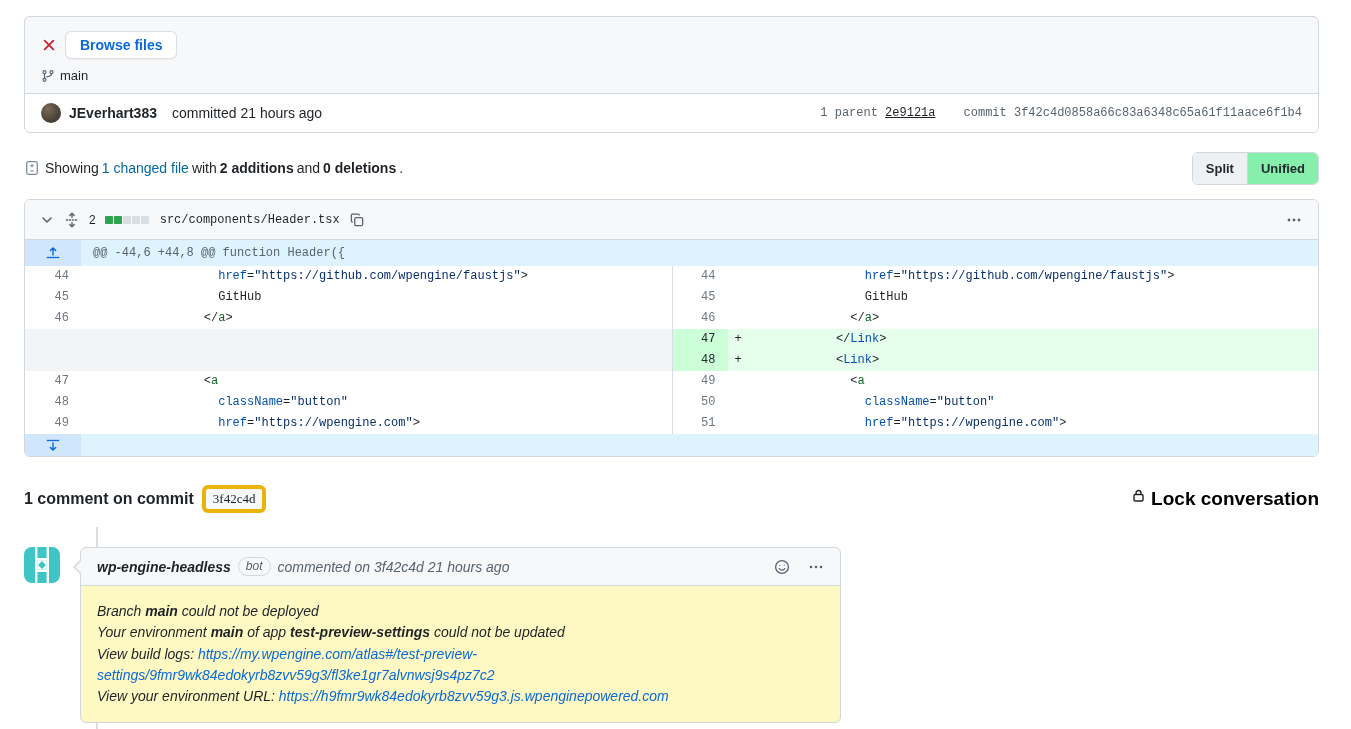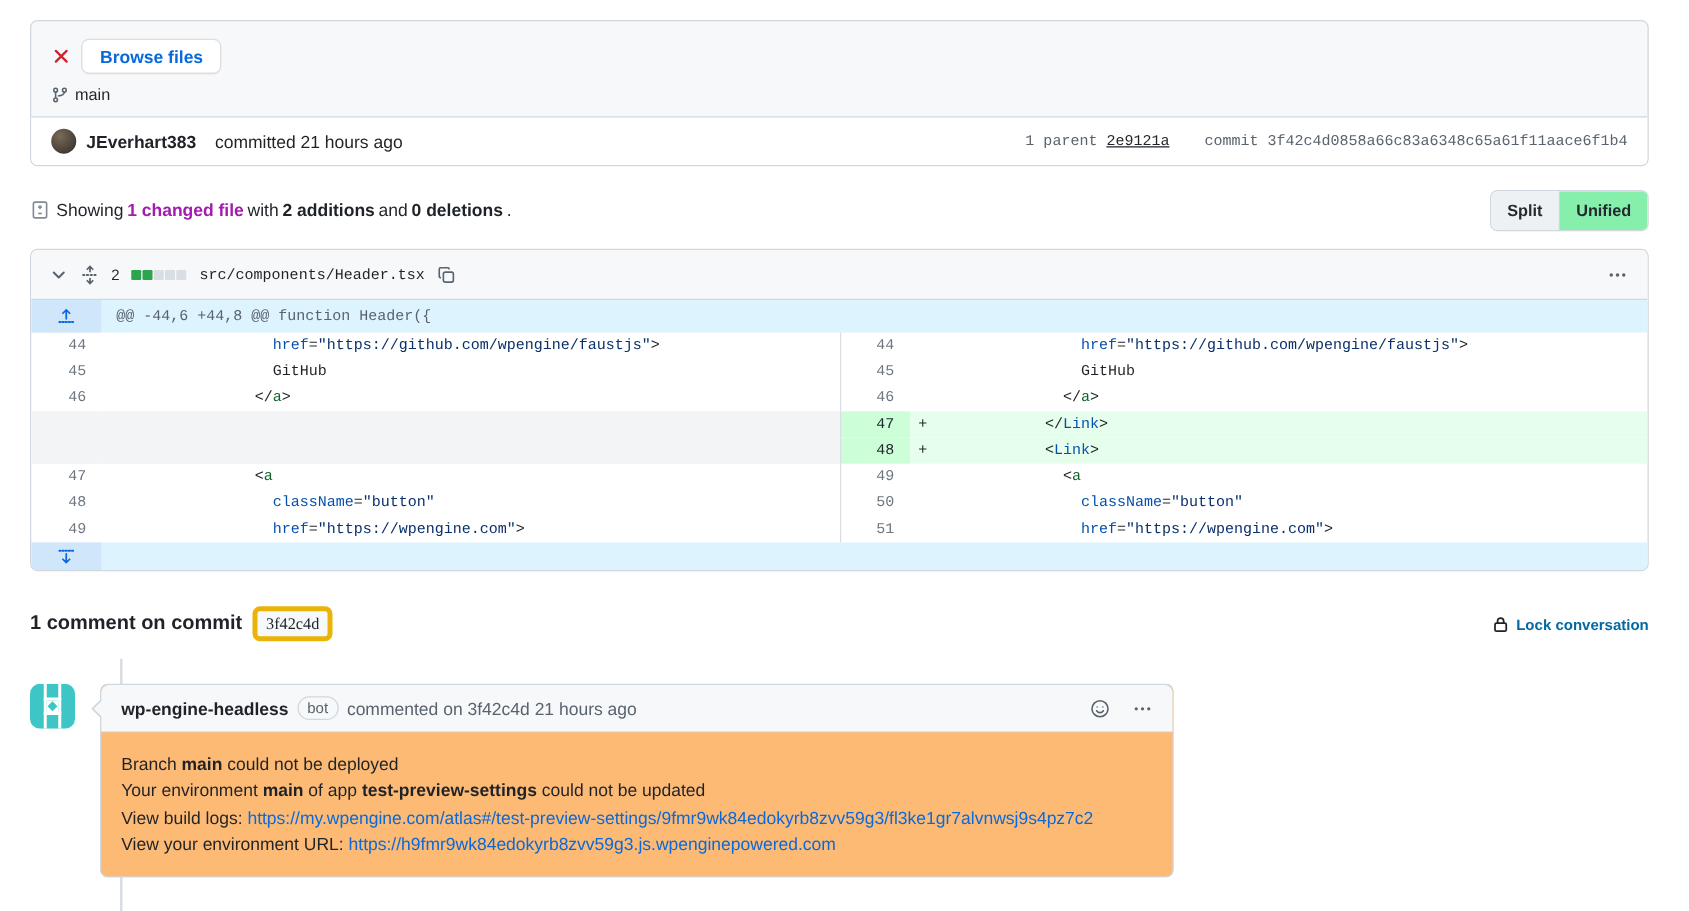--- a/index.html
+++ b/index.html
@@ -16,21 +16,21 @@
   .cb-bottom { background:#ffffff; border-top:1px solid #d0d7de; padding:9px 16px; display:flex; align-items:center; font-size:14px; }
   .avatar-sm { width:20px; height:20px; border-radius:50%; background:radial-gradient(circle at 35% 30%, #7a6a58, #2e2a26); margin-right:8px; flex:0 0 20px; }
   .author-name { font-weight:700; margin-right:15px; }
   .committed-text { color:#1f2328; }
   .meta-right { margin-left:auto; display:flex; align-items:center; gap:28px; font-family:"Liberation Mono", monospace; font-size:12px; color:#59636e; }
   .parent-hash { color:#1f2328; text-decoration:underline; cursor:pointer; }
   .full-hash { color:#59636e; }
 
   
   .summary-row { display:flex; align-items:center; margin-bottom:16px; font-size:14px; gap:3px; height:30px; }
-  .summary-row .lnk { color:#a21caf; font-weight:700; cursor:pointer; }
+  .summary-row .lnk { color:#0369a1; font-weight:400; cursor:pointer; }
   .summary-row b { font-weight:700; }
   .toggle { margin-left:auto; display:flex; border:1px solid #d0d7de; border-radius:6px; overflow:hidden; font-size:13px; }
   .seg { padding:8px 13px; cursor:pointer; color:#24292f; }
   .seg-split { background:#eef1f4; font-weight:600; border-right:1px solid #d0d7de; }
   .seg-unified { background:#86efac; font-weight:600; }
 
   
   .diff-box { border:1px solid #d0d7de; border-radius:6px; overflow:hidden; }
   .file-header { height:40px; display:flex; align-items:center; gap:9px; padding:0 16px 0 14px; background:#f6f8fa; border-bottom:1px solid #d0d7de; }
   .count { font-size:12px; color:#1f2328; }
@@ -55,25 +55,25 @@
   .hunk { background:#ddf4ff; height:26px; line-height:26px; }
   .gutter-btn { flex:0 0 56px; background:#cfe6fb; display:flex; align-items:center; justify-content:center; cursor:pointer; }
   .hunk-text { color:#59636e; padding-left:12px; white-space:pre; flex:1; }
   .expander { background:#ddf4ff; height:22px; }
 
   
   .comments { position:relative; margin-top:28px; }
   .thread-line { position:absolute; left:72px; top:42px; height:260px; width:2px; background:#d8dee4; }
   .comments-heading { display:flex; align-items:center; gap:8px; font-size:16px; font-weight:700; position:relative; }
   .chip { font-family:Liberation Serif, serif; font-size:13px; font-weight:400; border:4px solid #eab308; background:#f6f8fa; border-radius:6px; padding:2px 7px; }
-  .lock { margin-left:auto; display:flex; align-items:flex-end; gap:5px; font-size:12px; font-weight:600; cursor:pointer; color:#0369a1; }
+  .lock { margin-left:auto; display:flex; align-items:flex-start; gap:5px; font-size:19px; font-weight:600; cursor:pointer; color:#000000; }
 
   .comment-thread { position:relative; margin-top:34px; display:flex; }
   .bot-avatar { width:36px; height:36px; flex:0 0 36px; }
-  .comment-box { position:relative; margin-left:20px; width:859px; border:1px solid #d0d7de; border-radius:6px; background:#fdba74; }
+  .comment-box { position:relative; margin-left:20px; width:761px; border:1px solid #d0d7de; border-radius:6px; background:#fef9c3;font-style:italic; }
   .comment-box::before { content:""; position:absolute; top:11px; left:-8px; border-style:solid; border-width:8px 8px 8px 0; border-color:transparent #d0d7de transparent transparent; }
   .comment-box::after { content:""; position:absolute; top:12px; left:-6.5px; border-style:solid; border-width:7px 7px 7px 0; border-color:transparent #f6f8fa transparent transparent; }
   .comment-header { background:#f6f8fa; border-bottom:1px solid #d0d7de; border-radius:6px 6px 0 0; padding:9px 16px; display:flex; align-items:center; gap:7px; font-size:14px; color:#59636e; }
   .ch-author { font-weight:700; color:#1f2328; cursor:pointer; }
   .badge { border:1px solid #d0d7de; border-radius:999px; padding:0 7px; font-size:12px; line-height:17px; color:#59636e; }
   .ch-icons { margin-left:auto; display:flex; align-items:center; gap:18px; }
   .comment-body { padding:15px 16px; font-size:14px; line-height:1.52; word-wrap:break-word; }
   .cline a { color:#0969da; text-decoration:none; cursor:pointer; }
   .cline strong { font-weight:700; }
 </style>

